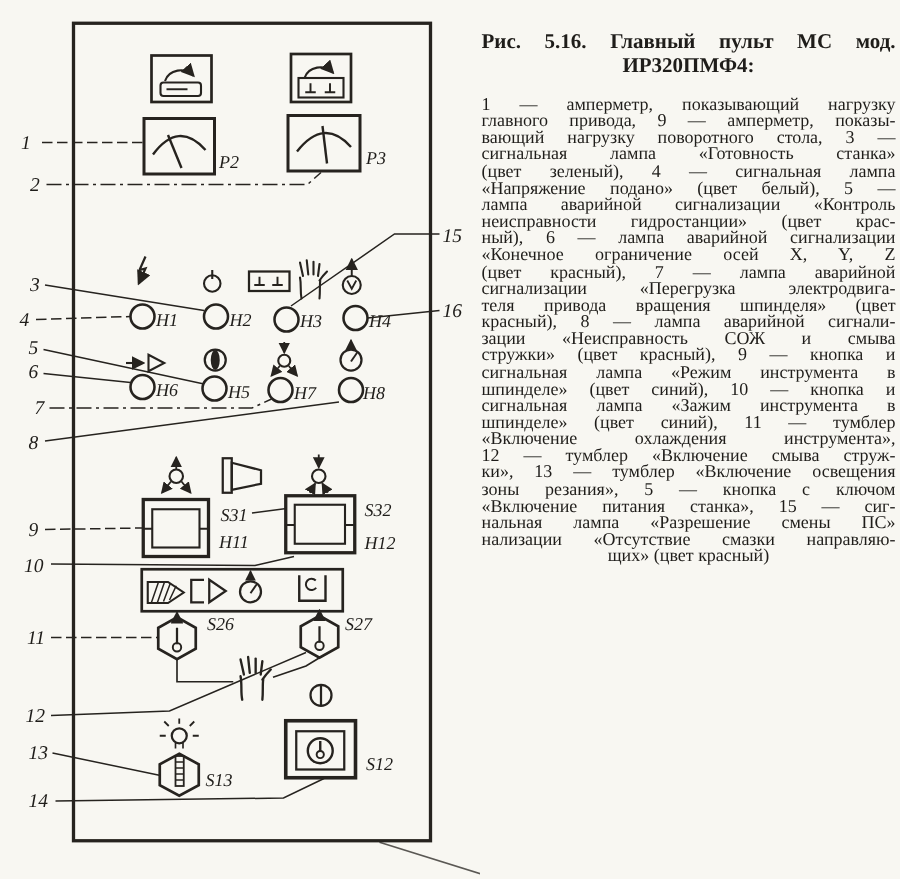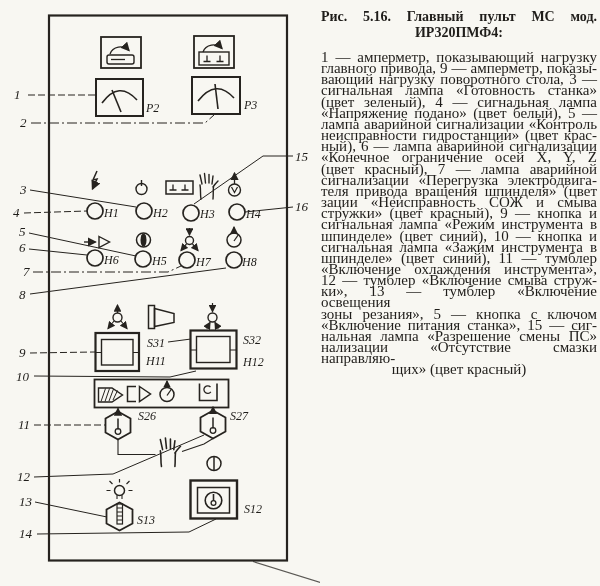--- a/index.html
+++ b/index.html
@@ -3,24 +3,24 @@
 <meta charset="utf-8">
 <style>
   html,body{margin:0;padding:0;}
   .page{position:relative;width:600px;height:586px;background:#f8f7f2;overflow:hidden;
         font-family:"Liberation Serif",serif;color:#1f1d1a;}
   svg{position:absolute;left:0;top:0;}
   svg .ln{stroke:#26231f;fill:none;}
   svg text{fill:#1f1d1a;font-family:"Liberation Serif",serif;font-style:italic;}
   svg text.callout{font-size:13px;}
   svg text.lbl{font-size:12px;}
-  .textcol{position:absolute;left:321px;top:9px;width:276px;}
+  .textcol{position:absolute;left:321px;top:21px;width:276px;}
   .title-line{font-weight:bold;font-size:14px;line-height:16px;text-align:justify;text-align-last:justify;}
   .title-line.center{text-align:right;text-align-last:center;}
-  .caption{margin-top:11px;font-size:15px;line-height:11.15px;}
+  .caption{margin-top:11px;font-size:12px;line-height:11.15px;}
   .cap-line{text-align:justify;text-align-last:justify;white-space:normal;}
   .cap-line.last{text-align-last:center;}
 </style>
 </head>
 <body>
 
 <div class="page">
 
 <svg width="320" height="586" viewBox="0 0 320 586">
   <defs>
@@ -313,20 +313,21 @@
         <div class="cap-line">сигнальная лампа «Готовность станка»</div>
         <div class="cap-line">(цвет зеленый), 4 — сигнальная лампа</div>
         <div class="cap-line">«Напряжение подано» (цвет белый), 5 —</div>
         <div class="cap-line">лампа аварийной сигнализации «Контроль</div>
         <div class="cap-line">неисправности гидростанции» (цвет крас-</div>
         <div class="cap-line">ный), 6 — лампа аварийной сигнализации</div>
         <div class="cap-line">«Конечное ограничение осей X, Y, Z</div>
         <div class="cap-line">(цвет красный), 7 — лампа аварийной</div>
         <div class="cap-line">сигнализации «Перегрузка электродвига-</div>
         <div class="cap-line">теля привода вращения шпинделя» (цвет</div>
+        <div class="cap-line">красный), 8 — лампа аварийной сигнали-</div>
         <div class="cap-line">зации «Неисправность СОЖ и смыва</div>
         <div class="cap-line">стружки» (цвет красный), 9 — кнопка и</div>
         <div class="cap-line">сигнальная лампа «Режим инструмента в</div>
         <div class="cap-line">шпинделе» (цвет синий), 10 — кнопка и</div>
         <div class="cap-line">сигнальная лампа «Зажим инструмента в</div>
         <div class="cap-line">шпинделе» (цвет синий), 11 — тумблер</div>
         <div class="cap-line">«Включение охлаждения инструмента»,</div>
         <div class="cap-line">12 — тумблер «Включение смыва струж-</div>
         <div class="cap-line">ки», 13 — тумблер «Включение освещения</div>
         <div class="cap-line">зоны резания», 5 — кнопка с ключом</div>

